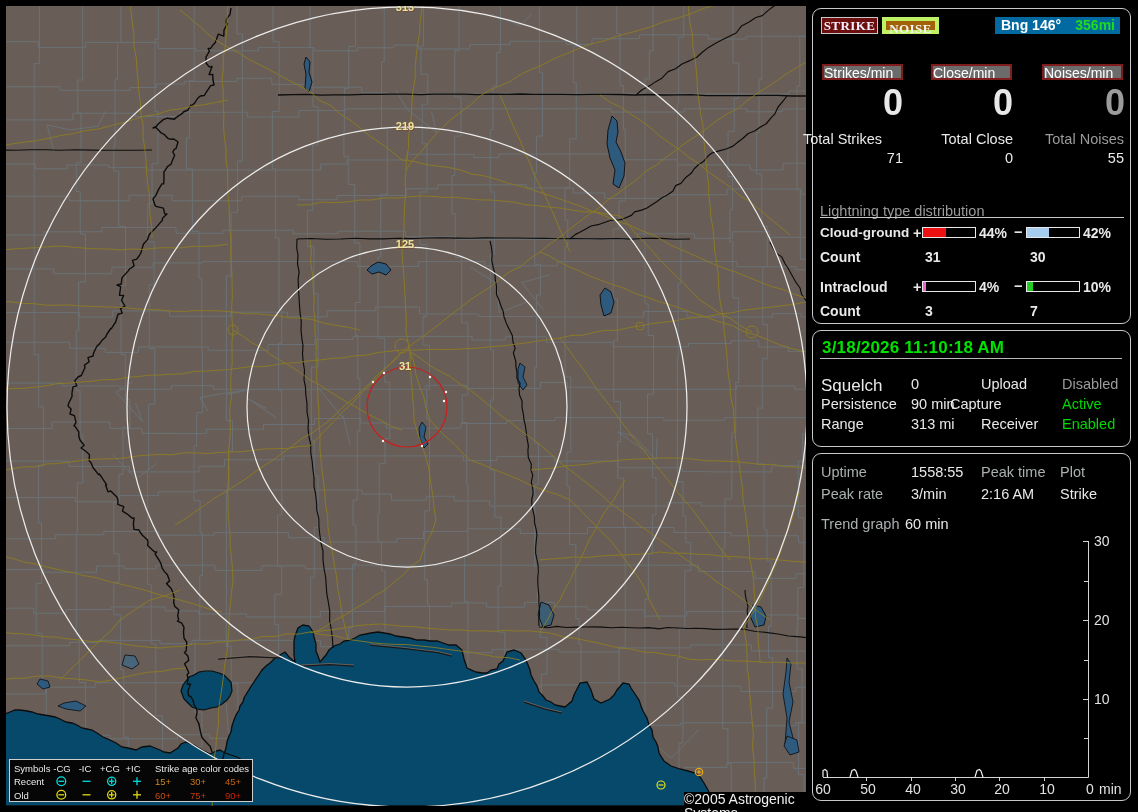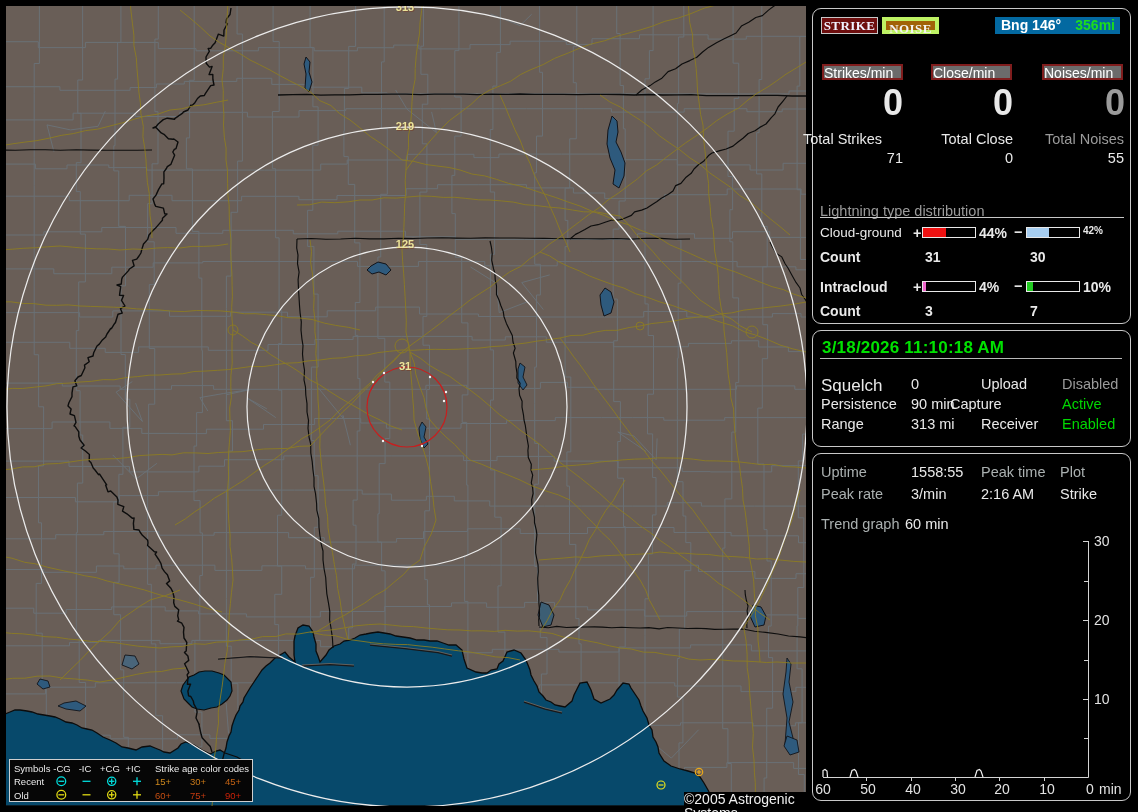--- a/index.html
+++ b/index.html
@@ -248,31 +248,31 @@
 <div class="abs w" style="left:803px;top:131px;width:100px;text-align:left;font-size:14.5px">Total Strikes</div>
 <div class="abs w" style="left:913px;top:131px;width:100px;text-align:right;font-size:14.5px">Total Close</div>
 <div class="abs gy" style="left:1024px;top:131px;width:100px;text-align:right;font-size:14.5px">Total Noises</div>
 <div class="abs w" style="left:803px;top:150px;width:100px;text-align:right;font-size:14.5px">71</div>
 <div class="abs w" style="left:913px;top:150px;width:100px;text-align:right;font-size:14.5px">0</div>
 <div class="abs w" style="left:1024px;top:150px;width:100px;text-align:right;font-size:14.5px">55</div>
 
 <div class="abs gy" style="left:820px;top:203px;font-size:14.5px">Lightning type distribution</div>
 <div class="abs" style="left:820px;top:217px;width:304px;height:1px;background:#c8c8c8"></div>
 
-<div class="abs w" style="left:820px;top:225px;font-size:13.5px;font-weight:normal">Cloud-ground</div>
+<div class="abs w" style="left:820px;top:225px;font-size:13.5px;font-weight:bold">Cloud-ground</div>
 <div class="pm" style="left:913px;top:225px">+</div>
 <div class="bar" style="left:922px;top:227px">
     <div style="width:44%;background:#ee1111"></div>
   </div>
 <div class="abs w" style="left:979px;top:225px;font-size:14px;font-weight:bold">44%</div>
 <div class="pm" style="left:1014px;top:224px">−</div>
 <div class="bar" style="left:1026px;top:227px">
     <div style="width:42%;background:#a6cdf0"></div>
   </div>
-<div class="abs w" style="left:1083px;top:225px;font-size:10px;font-weight:bold">42%</div>
+<div class="abs w" style="left:1083px;top:225px;font-size:14px;font-weight:bold">42%</div>
 
 <div class="abs w" style="left:820px;top:249px;font-size:14px;font-weight:bold">Count</div>
 <div class="abs w" style="left:925px;top:249px;font-size:14px;font-weight:bold">31</div>
 <div class="abs w" style="left:1030px;top:249px;font-size:14px;font-weight:bold">30</div>
 
 <div class="abs w" style="left:820px;top:279px;font-size:14px;font-weight:bold">Intracloud</div>
 <div class="pm" style="left:913px;top:279px">+</div>
 <div class="bar" style="left:922px;top:281px">
     <div style="width:5%;background:#ee66cc"></div>
   </div>

